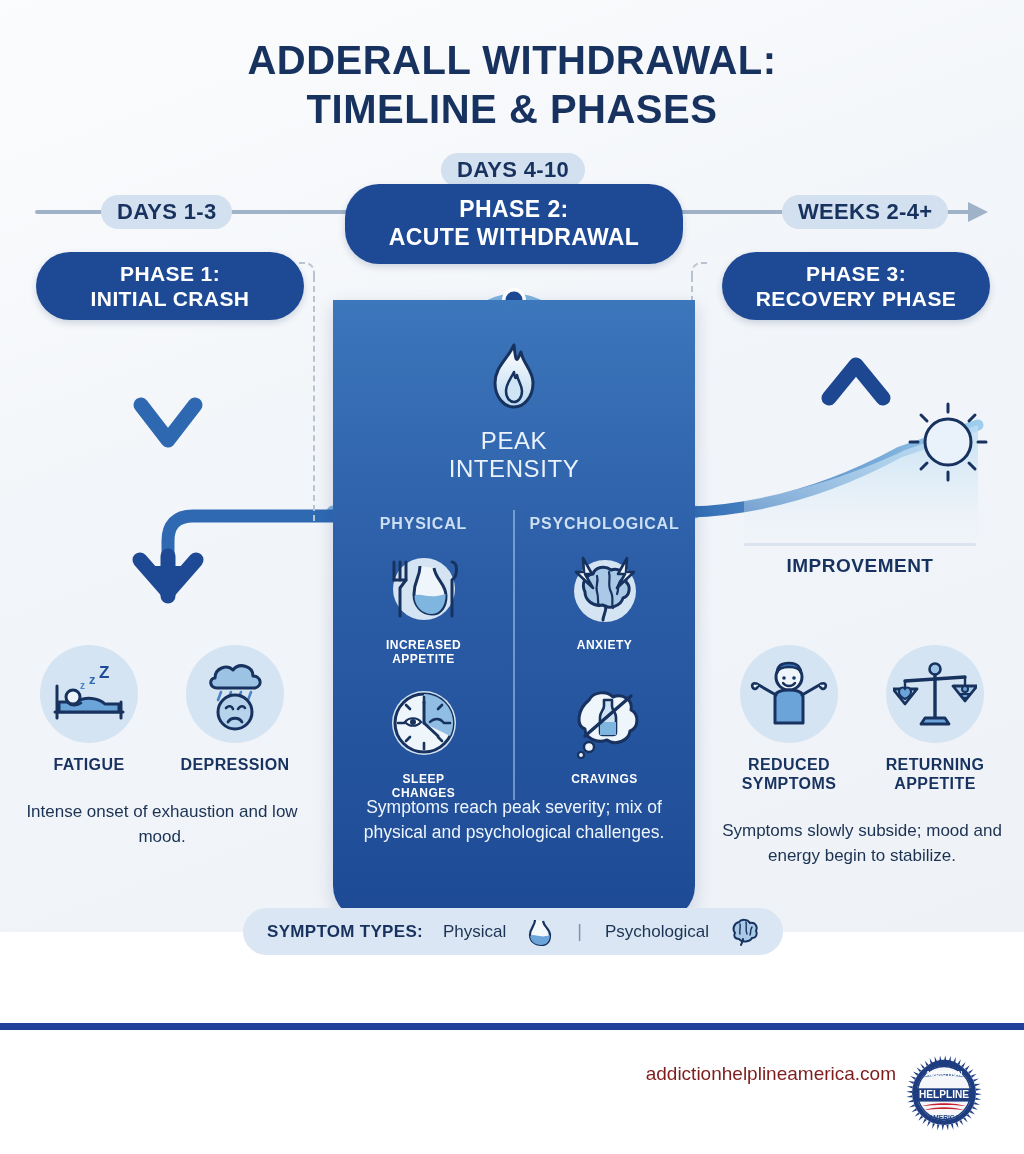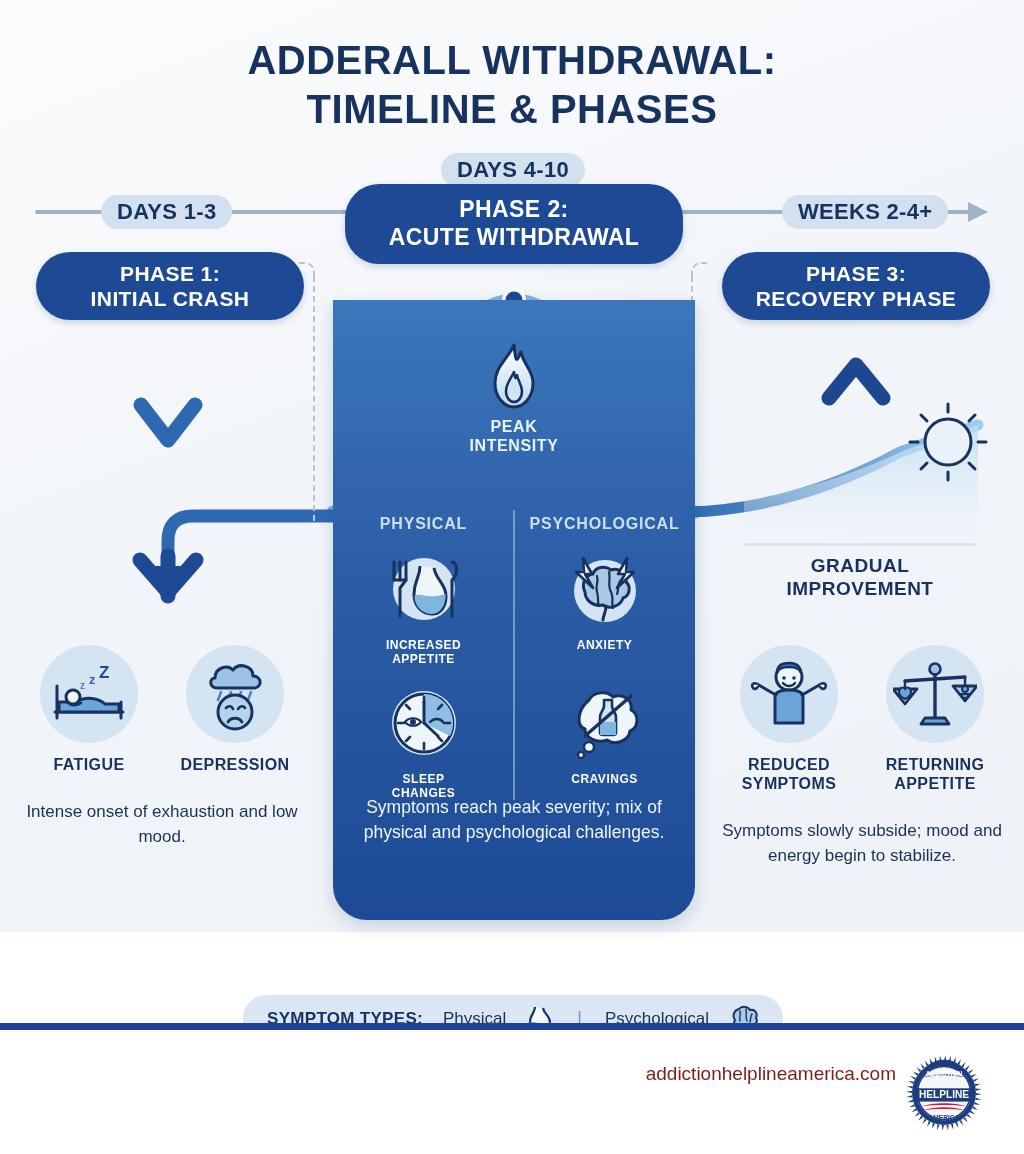--- a/index.html
+++ b/index.html
@@ -90,22 +90,22 @@
   
   .center-panel {
     position:absolute; left:333px; top:300px; width:362px; height:620px;
     background:linear-gradient(180deg,#3c76bb 0%,#2b5da6 45%,#1e4a95 100%);
     border-radius:0 0 34px 34px;
     box-shadow:0 6px 18px rgba(20,50,100,0.18);
   }
 
   .peak-block { position:absolute; left:0; top:40px; width:362px; text-align:center; }
   .peak-label {
-    color:#eaf2fb; font-size:16px; font-weight:bold;
-    letter-spacing:0.6px; line-height:1.18; margin-top:2px;
+    color:#eaf2fb; font-size:24px; font-weight:normal;
+    letter-spacing:0.6px; line-height:1.18; margin-top:11px;
   }
 
   .col-heads {
     position:absolute; left:0; top:215px; width:362px;
     display:flex;
   }
   .col-heads div {
     flex:1; text-align:center; color:#cddff2;
     font-size:16px; font-weight:bold; letter-spacing:0.8px;
   }
@@ -155,21 +155,21 @@
     background:#dbe4ee; border-radius:2px;
   }
   .gi-label {
     position:absolute; left:744px; top:555px; width:232px;
     text-align:center; color:#17325e; font-size:19px;
     font-weight:bold; letter-spacing:0.5px; line-height:1.2;
   }
 
   
   .legend {
-    position:absolute; left:243px; top:995px; width:540px; height:47px;
+    position:absolute; left:243px; top:908px; width:540px; height:47px;
     background:#dae6f3; border-radius:24px;
     display:flex; align-items:center; justify-content:center; gap:20px;
   }
   .legend .ttl { color:#17325e; font-size:17px; font-weight:bold; letter-spacing:0.3px; }
   .legend .txt { color:#1b3252; font-size:17px; }
   .legend .bar { color:#7e93ab; font-size:18px; padding:0 3px; }
 
   
   .f-text { position:absolute; right:128px; top:1062px; text-align:right; }
   .f-name { color:#3b3b3b; font-size:23px; font-weight:bold; }
@@ -482,21 +482,20 @@
             <div>RETURNING</div>
             <div>APPETITE</div>
           </div>
         </div>
       </div>
       <div class="side-caption">Symptoms slowly subside; mood and energy begin to stabilize.</div>
     </div>
 
     <div class="gi-baseline"></div>
     <div class="gi-label">
-      <div>GRADUAL</div>
       <div>IMPROVEMENT</div>
     </div>
 
     <div class="legend">
       <span class="ttl">SYMPTOM TYPES:</span>
       <span class="txt">Physical</span>
       <svg width="28" height="30" viewBox="0 0 28 30">
         <path d="M9 3 C9 9 4 11 4 18 C4 24 9 28 15 28 C21 28 24 24 24 18 C24 12 18 10 17 4" fill="#f3f8fd" stroke="#17325e" stroke-width="2.2" stroke-linejoin="round"></path>
         <path d="M4.2 19 C8 16 14 22 23.8 18 C24 24 21 28 15 28 C9 28 4.2 24 4.2 19 Z" fill="#6aa4d8"></path>
       </svg>

